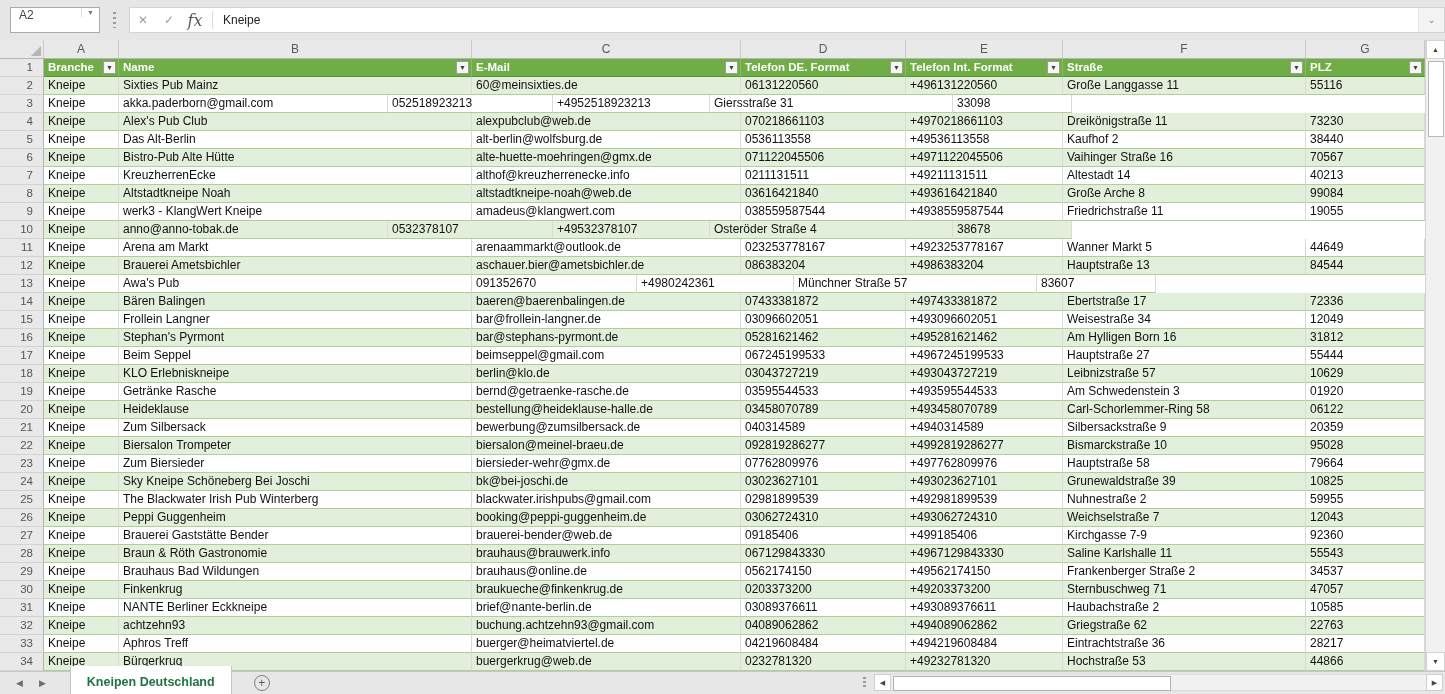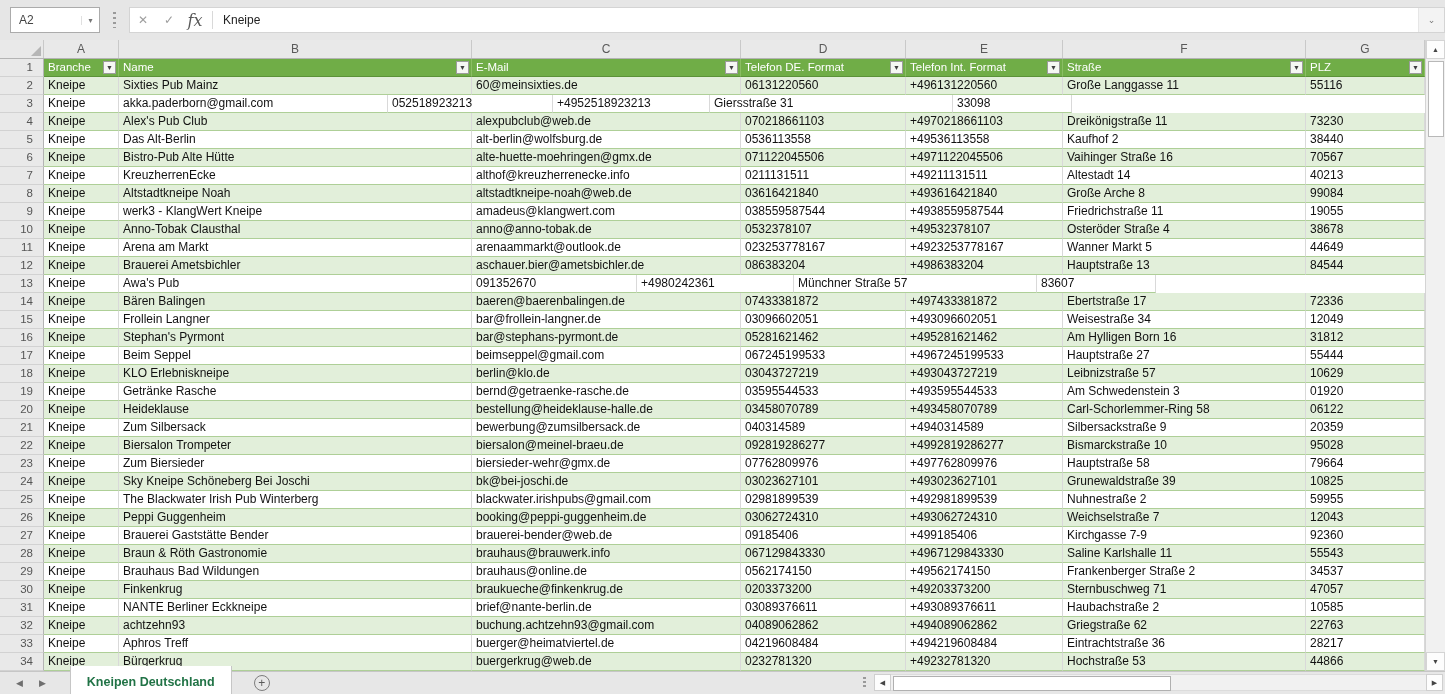--- a/index.html
+++ b/index.html
@@ -2,21 +2,21 @@
 <html><head>
 <meta charset="utf-8">
 <style>
   * { box-sizing: border-box; margin: 0; padding: 0; }
   html,body { width:1445px; height:694px; overflow:hidden; }
   body { font-family: "Liberation Sans", sans-serif; background:#e6e6e6; position:relative; }
   .app { width:1445px; height:694px; position:relative; background:#fff; }
 
   
   .formula-row { height:40px; background:#e6e6e6; display:flex; align-items:center; padding-left:10px; }
-  .name-box { width:90px; height:26px; background:#fff; border:1px solid #ababab; display:flex; align-items:center; }
+  .name-box { width:90px; height:26px; background:#fff; border:1px solid #ababab; display:flex; align-items:flex-start; }
   .name-box .nb-text { flex:1; padding-left:8px; font-size:12px; color:#444; }
   .name-box .nb-arrow { width:18px; text-align:center; color:#777; font-size:8px; border-left:1px solid #e0e0e0; }
   .grip-dots { width:3px; height:16px; margin:0 13px;
     background:repeating-linear-gradient(to bottom,#9a9a9a 0 2px,transparent 2px 5px); }
   .fbar { flex:1; height:26px; background:#fff; border:1px solid #d4d4d4; display:flex; align-items:center; }
   .fbar .fbtn { width:26px; text-align:center; font-size:12px; color:#9e9e9e; }
   .fbar .fx { font-family:"DejaVu Serif", serif; font-style:italic; color:#595959; font-size:16px; }
   .fbar .fdiv { width:1px; height:18px; background:#d9d9d9; margin:0 4px; }
   .fbar .ftext { flex:1; font-size:12px; color:#222; padding-left:6px; }
   .fbar .fexpand { width:26px; text-align:center; color:#777; font-size:9px; border-left:1px solid #e6e6e6; background:#f3f3f3; height:24px; line-height:24px; }
@@ -43,21 +43,21 @@
   .grid { width:1425px; }
   .grid-row { display:flex; height:18px; }
   .cell { overflow:hidden; white-space:nowrap; font-size:12px; line-height:17px; }
   .cell.rowhead { background:#e9e9e9; color:#555; text-align:right; padding-right:10px;
     border-right:1px solid #b4b4b4; border-bottom:1px solid #d2d2d2; font-size:11.5px; }
   .cell.data { padding:0 4px; color:#111; border-right:1px solid #d9d9d9; border-bottom:1px solid #aecf97; background:#fff; }
   .grid-row.band .cell.data { background:#e2efda; }
 
   
   .grid-row.theader { height:18px; }
-  .cell.head { position:relative; background:#70ad47; color:#fff; font-weight:normal; font-size:11.5px;
+  .cell.head { position:relative; background:#70ad47; color:#fff; font-weight:bold; font-size:11.5px;
     padding:0 4px; border-right:1px solid #8abe63; border-bottom:1px solid #5b9238; }
   .filter-btn { position:absolute; right:2px; top:2px; width:13px; height:13px; background:#f5f7f3;
     border:1px solid #9c9c9c; display:flex; align-items:center; justify-content:center; }
   .filter-btn .fglyph { font-size:7px; color:#3f3f3f; line-height:1; }
 
   
   .vscroll { position:absolute; top:40px; right:0; width:20px; height:631px; background:#f1f1f1;
     border-left:1px solid #d4d4d4; }
   .vs-btn { width:100%; height:19px; background:#fdfdfd; border:1px solid #d4d4d4; color:#444;
     font-size:7px; text-align:center; line-height:17px; }
@@ -241,21 +241,20 @@
           <div class="cell data col-b">werk3 - KlangWert Kneipe</div>
           <div class="cell data col-c">amadeus@klangwert.com</div>
           <div class="cell data col-d">038559587544</div>
           <div class="cell data col-e">+4938559587544</div>
           <div class="cell data col-f">Friedrichstraße 11</div>
           <div class="cell data col-g">19055</div>
         </div>
         <div class="grid-row band">
           <div class="cell rowhead col-rowhead">10</div>
           <div class="cell data col-a">Kneipe</div>
-          <div class="cell data col-b">Anno-Tobak Clausthal</div>
           <div class="cell data col-c">anno@anno-tobak.de</div>
           <div class="cell data col-d">0532378107</div>
           <div class="cell data col-e">+49532378107</div>
           <div class="cell data col-f">Osteröder Straße 4</div>
           <div class="cell data col-g">38678</div>
         </div>
         <div class="grid-row">
           <div class="cell rowhead col-rowhead">11</div>
           <div class="cell data col-a">Kneipe</div>
           <div class="cell data col-b">Arena am Markt</div>

